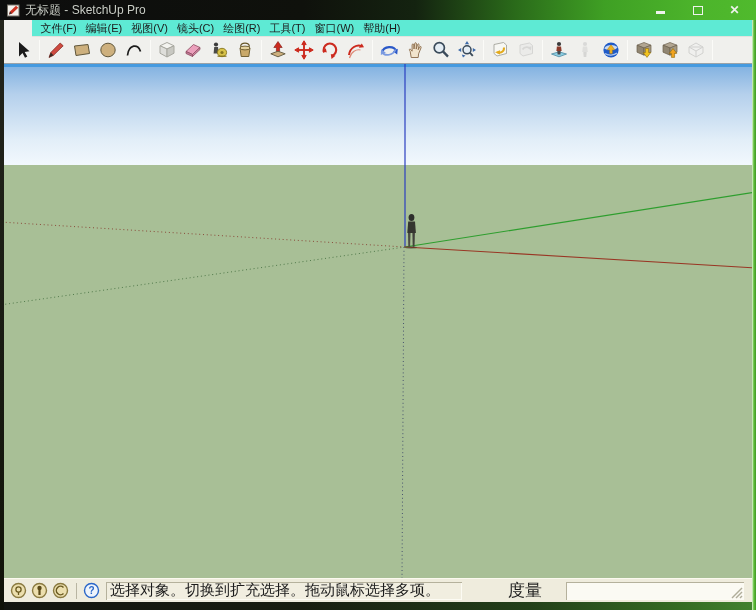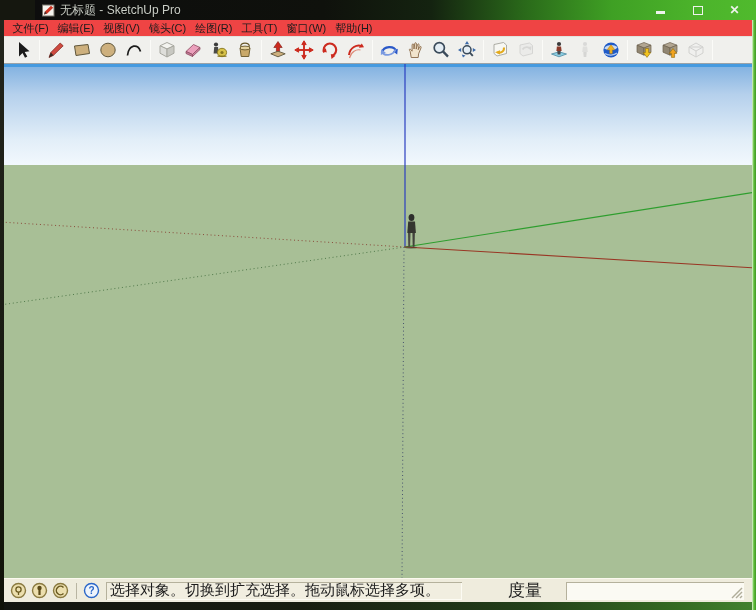--- a/index.html
+++ b/index.html
@@ -1,32 +1,32 @@
 <!DOCTYPE html>
 <html><head>
 <meta charset="utf-8">
 <style>
 * { box-sizing: border-box; margin:0; padding:0; }
 body { width:756px; height:610px; font-family:"Liberation Sans",sans-serif; overflow:hidden; }
 .window { position:relative; width:756px; height:610px; background:#15170f; }
 .titlebar { position:absolute; top:0; left:0; right:0; height:20px;
   background:linear-gradient(90deg,#0d0d0d 0%,#0f110c 40%,#142310 55%,#2a6a1a 68%,#3fa024 80%,#4cb42b 92%,#50ba2d 100%);
-  display:flex; align-items:center; padding:0 8px 0 7px;margin-left:35px; }
+  display:flex; align-items:center; padding:0 8px 0 7px; }
 .title-icon { width:13px; height:13px; margin-right:5px; flex:0 0 auto; }
 .title-text { font-size:12px; color:#c9cdc5; text-shadow:0 1px 1px rgba(0,0,0,.6); white-space:nowrap; }
 .caption { margin-left:auto; display:flex; align-items:center; gap:16px; padding-right:3px; }
 .cap-btn { width:21px; height:13px; display:flex; align-items:center; justify-content:center; }
 .min-glyph { width:9px; height:3px; background:#eef2ec; margin-top:4px; }
 .max-glyph { width:10px; height:9px; border:1.5px solid #eef2ec; }
 .close-glyph { color:#eef2ec; font-size:12px; font-weight:bold; line-height:11px; }
 .border-left { position:absolute; top:20px; left:0; width:4px; bottom:0; background:linear-gradient(180deg,#23251c,#181a12 60%,#101208); z-index:5; }
 .border-right { position:absolute; top:20px; right:0; width:4px; bottom:0; background:linear-gradient(90deg,#e9f4e2,#62c13c 45%,#3f9626); z-index:5; }
 .border-bottom { position:absolute; left:0; right:0; bottom:0; height:8px; background:linear-gradient(90deg,#131510,#181d10 40%,#23401a 70%,#356c22 90%,#438230); z-index:4; }
 .client { position:absolute; top:20px; left:4px; right:4px; bottom:8px; display:flex; flex-direction:column; background:#f0f0ed; }
-.menubar { height:17px; background:#ef4444; display:flex; align-items:center; padding-left:4px; border-bottom:1px solid #e2e2de; flex:0 0 auto; }
+.menubar { height:17px; background:#5eead4; display:flex; align-items:center; padding-left:4px; border-bottom:1px solid #e2e2de; flex:0 0 auto;margin-left:28px; }
 .menu-item { font-size:11px; color:#1c1c1c; padding:0 4.5px; line-height:16px; }
 .toolbar { height:27px; background:#f0f0ed; display:flex; align-items:center; padding-left:6px; border-bottom:1px solid #9aa2a8; flex:0 0 auto; }
 .tb-btn { width:26px; height:24px; display:flex; align-items:center; justify-content:center; flex:0 0 auto; }
 .tb-btn svg { width:20px; height:20px; }
 .tb-sep { width:1px; height:20px; background:#c6c6c0; border-right:1px solid #fbfbf8; margin:0 3px; flex:0 0 auto; }
 .tb-btn.disabled { opacity:.55; filter:grayscale(85%); }
 .viewport { position:relative; flex:1 1 auto; overflow:hidden; }
 .viewport svg.scene { display:block; width:100%; height:100%; }
 .statusbar { height:24px; background:#efecdd; display:flex; align-items:center; padding:0 8px 0 6px; flex:0 0 auto; border-top:1px solid #fbf9ef; }
 .st-icon { width:17px; height:17px; margin-right:4px; flex:0 0 auto; }

